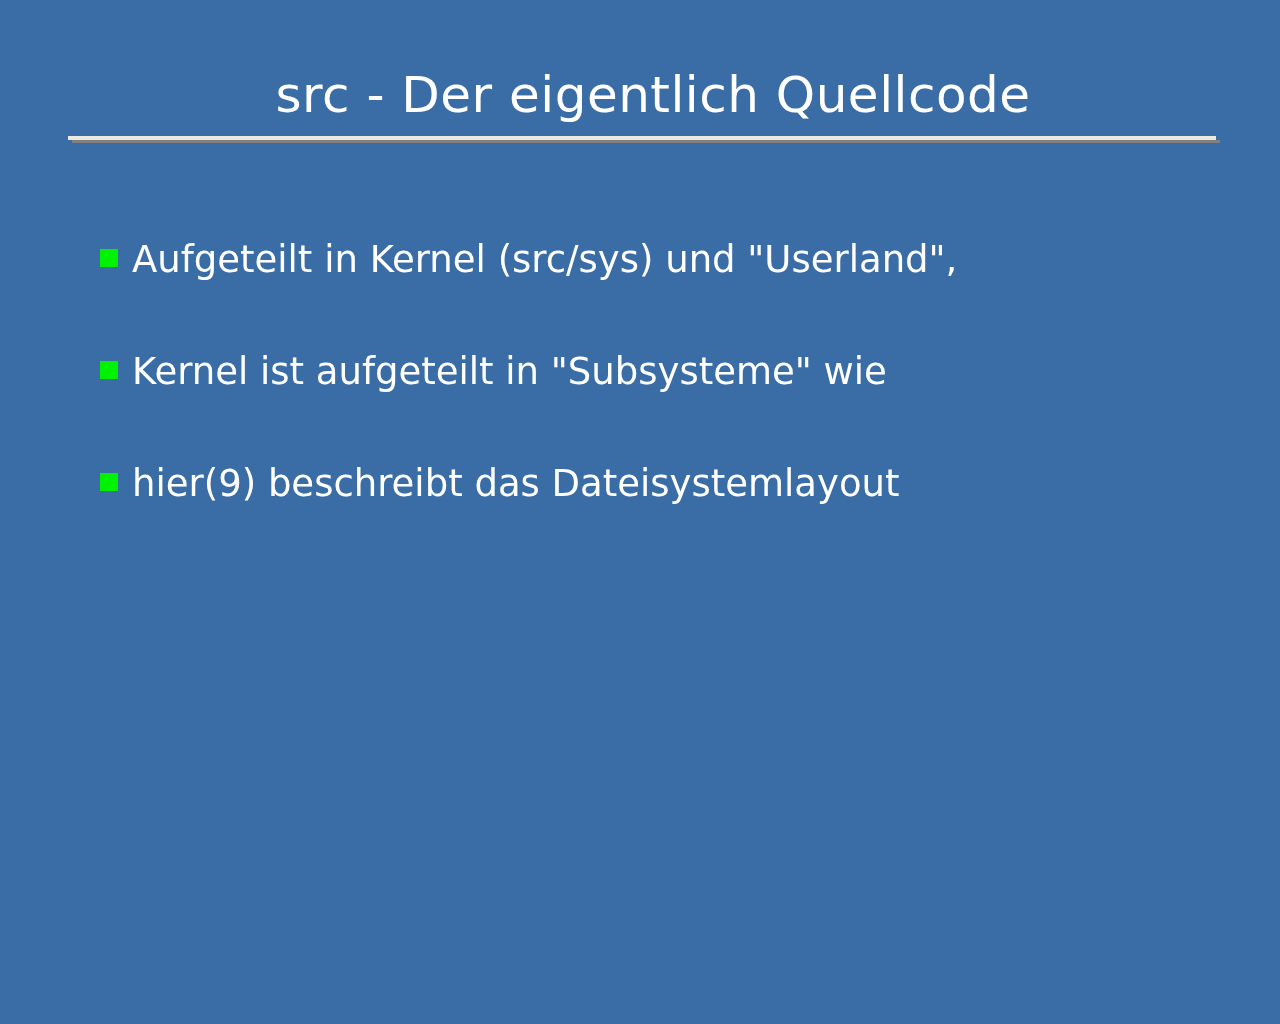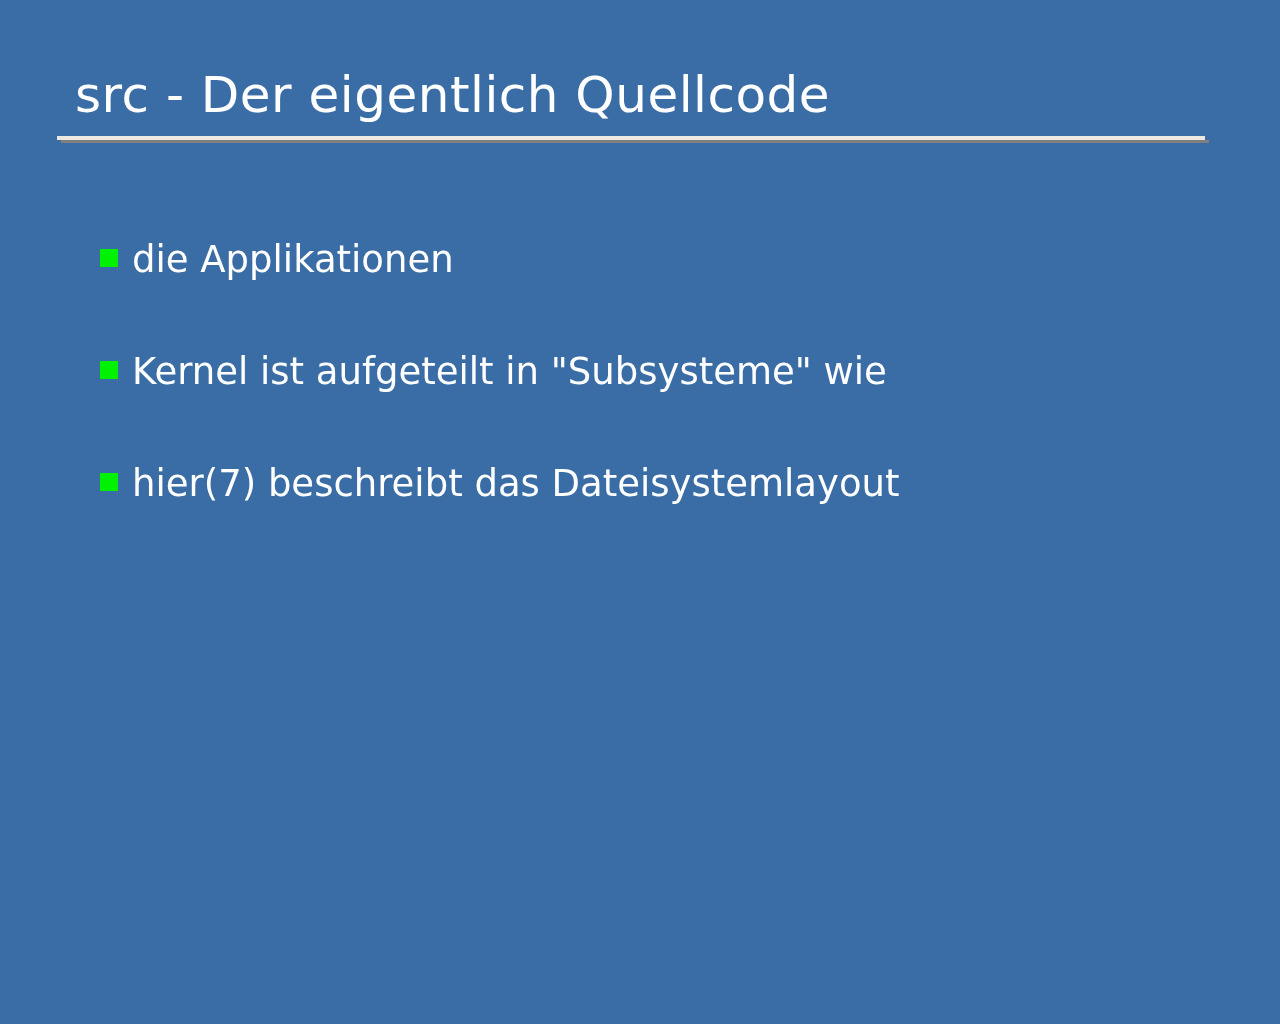--- a/index.html
+++ b/index.html
@@ -18,23 +18,24 @@
     position: relative;
     width: 1280px;
     height: 1024px;
     background: #3a6da5;
     box-sizing: border-box;
   }
 
   
   #title-block {
     position: absolute;
-    left: 57px;
+    left: 68px;
     top: 62px;
     width: 1152px;
+    text-align: center;
   }
 
   #slide-title {
     margin: 0;
     padding: 0 0 0 18px;
     color: #ffffff;
     font-family: "DejaVu Sans", sans-serif;
     font-size: 50px;
     font-weight: 400;
     line-height: 66px;
@@ -117,33 +118,33 @@
       <div class="rule-light"></div>
       <div class="rule-shadow"></div>
     </div>
   </div>
 
   <div id="content-body">
 
     <div class="bullet-item">
       <span class="bullet-marker"></span>
       <div class="bullet-text">
-        <span class="bullet-line">die Applikationen</span>
+        <span class="bullet-line">Aufgeteilt in Kernel (src/sys) und "Userland",</span>
       </div>
     </div>
 
     <div class="bullet-item">
       <span class="bullet-marker"></span>
       <div class="bullet-text">
         <span class="bullet-line">Kernel ist aufgeteilt in "Subsysteme" wie</span>
       </div>
     </div>
 
     <div class="bullet-item">
       <span class="bullet-marker"></span>
       <div class="bullet-text">
-        <span class="bullet-line">hier(7) beschreibt das Dateisystemlayout</span>
+        <span class="bullet-line">hier(9) beschreibt das Dateisystemlayout</span>
       </div>
     </div>
 
   </div>
 
 </div>
 
 </body></html>

